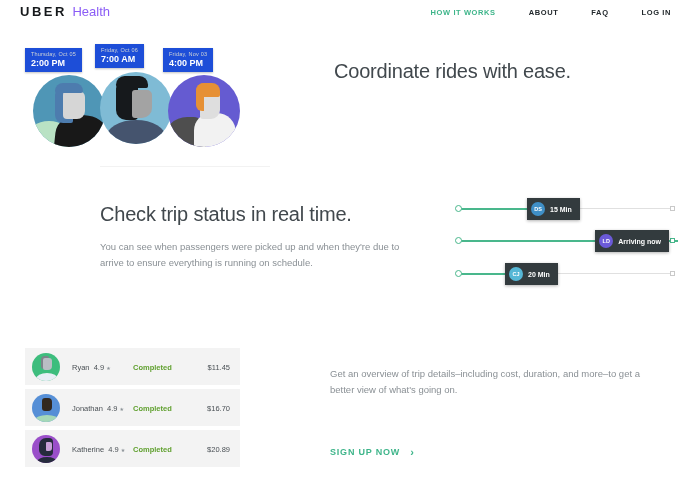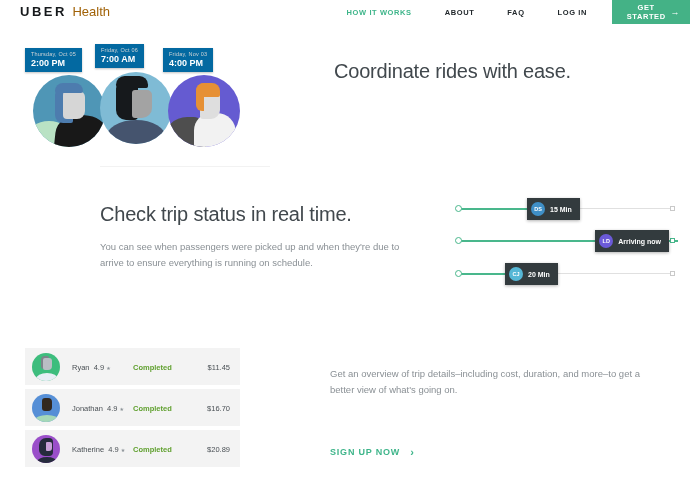--- a/index.html
+++ b/index.html
@@ -4,21 +4,21 @@
 <style>
   * { margin:0; padding:0; box-sizing:border-box; }
   html,body { background:#fff; }
   body { font-family:"Liberation Sans", sans-serif; }
   .page { position:relative; width:696px; height:478px; background:#ffffff; overflow:hidden; }
 
   
   .header { position:absolute; top:0; left:0; width:696px; height:24px; background:#fff; }
   .logo { position:absolute; left:20px; top:4px; font-size:13px; cursor:pointer; }
   .logo .uber { font-weight:bold; color:#16191c; letter-spacing:2.5px; }
-  .logo .health { color:#a16207; font-weight:400; margin-left:2px; }
+  .logo .health { color:#8b5cf6; font-weight:400; margin-left:2px; }
   .nav { position:absolute; right:0; top:0; height:24px; display:flex; align-items:center; }
   .nav-item { font-size:7.5px; font-weight:bold; letter-spacing:0.6px; color:#22282c; margin-right:25px; cursor:pointer;padding-left:8px; }
   .nav-item.active { color:#3eb58a; }
   .cta-btn { width:78px; height:24px; background:#44b286; color:#fff; font-size:7.5px; font-weight:bold;
              letter-spacing:0.6px; display:flex; align-items:center; justify-content:space-between;
              padding:0 10px; margin-right:6px; cursor:pointer; border:none; }
   .cta-btn .arrow { font-size:9px; }
 
   
   .h2 { font-size:20px; font-weight:400; color:#41484d; letter-spacing:-0.2px; }
@@ -53,21 +53,21 @@
   .c2 .torso { left:6px; bottom:-12px; width:60px; height:36px; background:#45546e; border-radius:50% 50% 0 0; }
   .c2 .head  { left:32px; top:18px; width:20px; height:28px; background:#a3a3a3; border-radius:3px 5px 10px 3px; }
   .c2 .hair  { left:16px; top:6px; width:22px; height:42px; background:#16191c; border-radius:12px 4px 4px 10px; }
   .c2 .fringe{ left:16px; top:4px; width:32px; height:12px; background:#16191c; border-radius:10px 10px 2px 4px; }
   
   .c3 .jacket { left:-4px; bottom:-10px; width:42px; height:40px; background:#4e4e4e; border-radius:55% 30% 0 0; }
   .c3 .shirt  { left:26px; bottom:-10px; width:42px; height:44px; background:#f2f2f2; border-radius:40% 45% 0 0; }
   .c3 .head   { left:32px; top:16px; width:20px; height:28px; background:#dedede; border-radius:3px 5px 9px 3px; }
   .c3 .hair   { left:28px; top:8px; width:24px; height:14px; background:#e69035; border-radius:8px 8px 2px 2px; }
   .c3 .hairside{ left:28px; top:8px; width:8px; height:28px; background:#e69035; border-radius:8px 0 0 6px; }
-  .chip { position:absolute; background:#0369a1; color:#fff; padding:3px 6px 4px 6px; z-index:5;
+  .chip { position:absolute; background:#1d4ed8; color:#fff; padding:3px 6px 4px 6px; z-index:5;
           box-shadow:0 1px 2px rgba(0,0,0,0.25); }
   .chip .d { font-size:5.5px; color:#cfd4d6; letter-spacing:0.2px; white-space:nowrap; }
   .chip .t { font-size:9px; font-weight:bold; margin-top:1px; }
   .chip1 { left:0px;  top:8px; }
   .chip2 { left:70px; top:4px; }
   .chip3 { left:138px;top:8px; }
 
   
   .trips { position:absolute; left:455px; top:198px; width:220px; height:90px; }
   .trip-row { position:absolute; left:0; width:220px; height:22px; }
@@ -114,24 +114,20 @@
   <div class="header">
     <div class="logo">
       <span class="uber">UBER</span>
       <span class="health">Health</span>
     </div>
     <div class="nav">
       <span class="nav-item active">HOW IT WORKS</span>
       <span class="nav-item">ABOUT</span>
       <span class="nav-item">FAQ</span>
       <span class="nav-item">LOG IN</span>
-      <button class="cta-btn">
-        <span>GET STARTED</span>
-        <span class="arrow">→</span>
-      </button>
     </div>
   </div>
 
   <div class="hero">
     <div class="circle c1">
       <div class="shoulder"></div>
         <div class="torso"></div>
         <div class="hair"></div>
         <div class="head"></div>
         <div class="fringe"></div>

